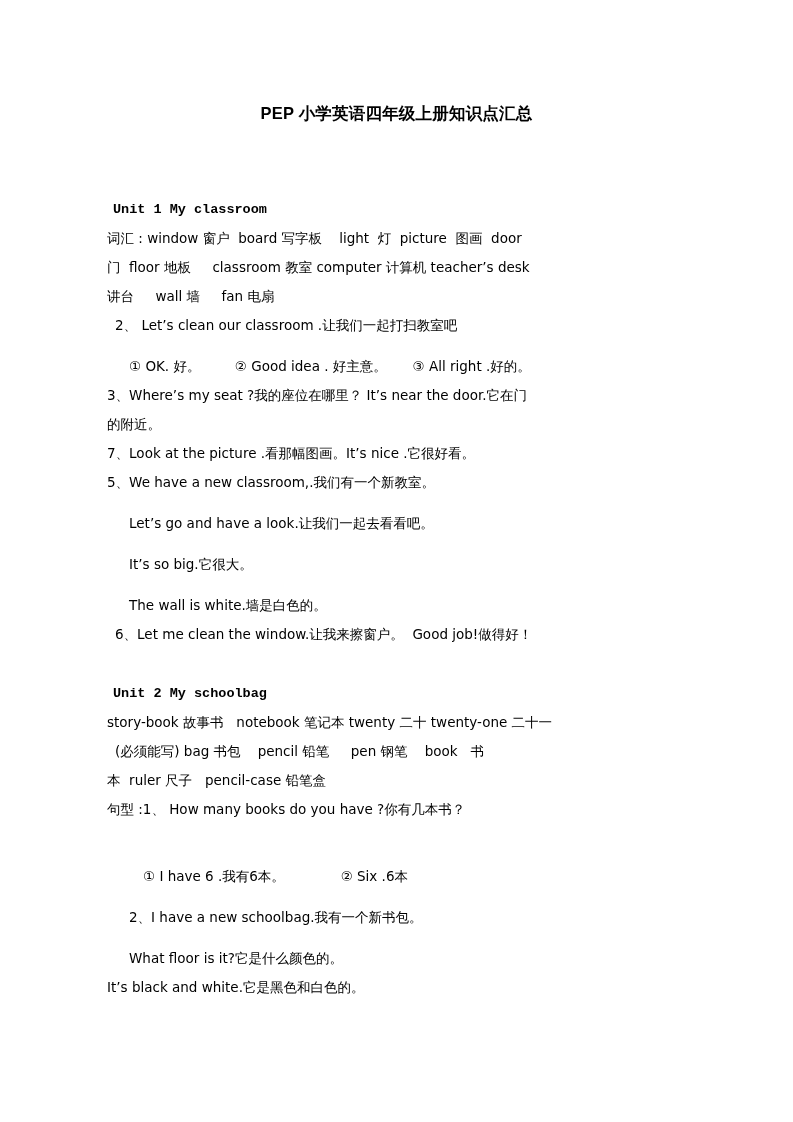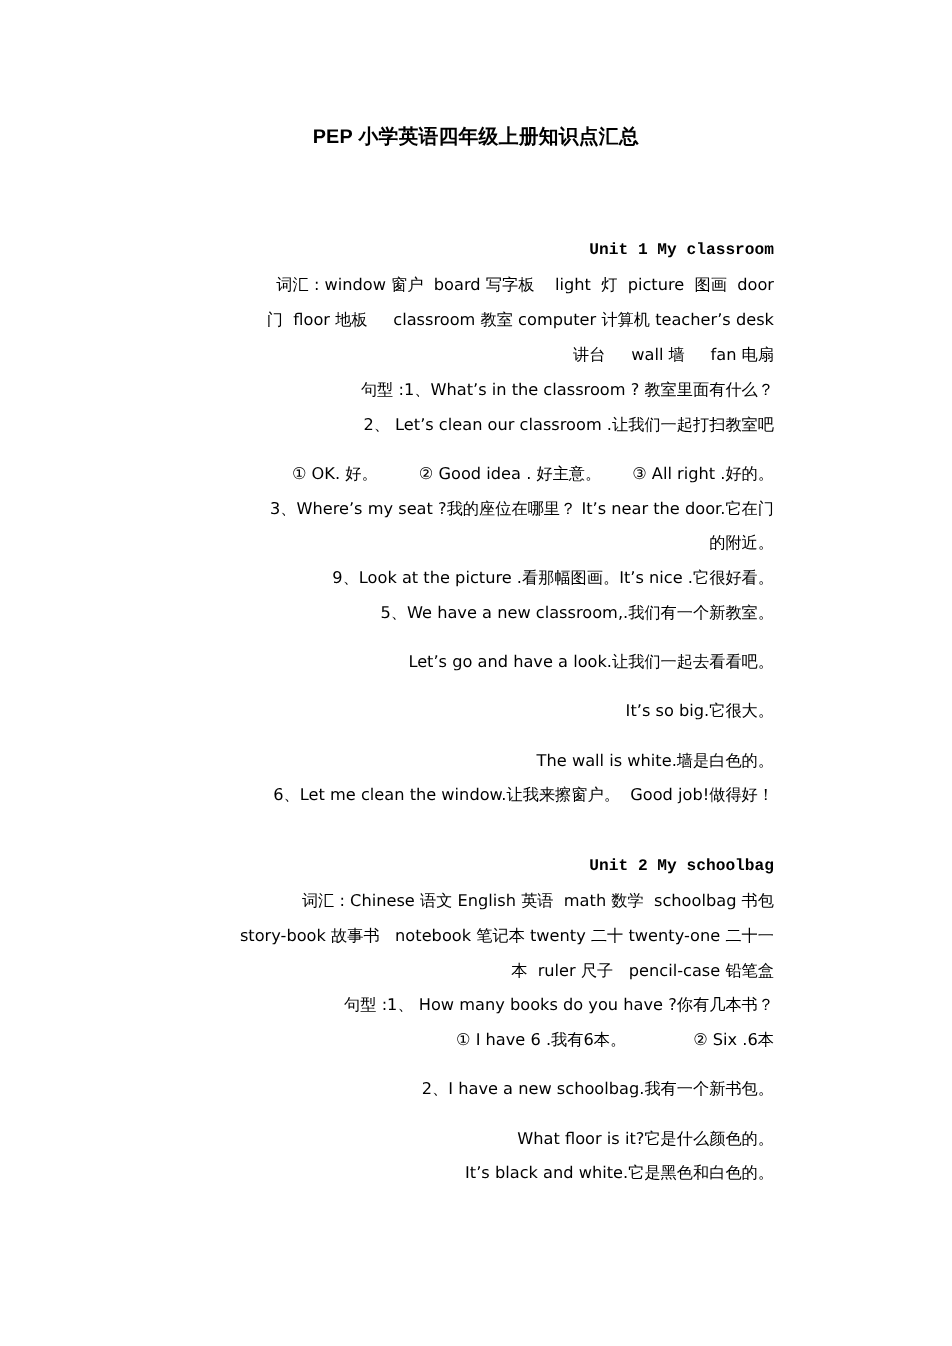--- a/index.html
+++ b/index.html
@@ -30,23 +30,22 @@
     padding: 0;
     position: absolute;
     top: 103px;
     left: 0;
     right: 0;
     letter-spacing: 0.2px;
   }
   .content {
     position: absolute;
     top: 195px;
-    left: 117px;
+    left: 107px;
     width: 528px;
-    text-align: right;
   }
   p {
     margin: 0 0 0 0;
     padding: 0;
     font-size: 13.5px;
     line-height: 29px;
     white-space: pre-wrap;
   }
   .unit-head {
     font-family: "Liberation Mono", monospace;
@@ -55,21 +54,21 @@
     line-height: 29px;
     padding-left: 6px;
   }
   .line {
     font-size: 13.5px;
     line-height: 29px;
   }
   .ind1 { padding-left: 0px; }
   .ind2 { padding-left: 8px; }
   .ind3 { padding-left: 22px; margin-top: 12px; }
-  .ind4 { padding-left: 36px; }
+  .ind4 { padding-left: 36px; margin-top: 38px; }
   .ind5 { padding-left: 80px; }
   .gap-lg { height: 30px; }
   .cn {
     font-family: "DejaVu Sans", sans-serif;
     font-size: 13.5px;
   }
 </style>
 </head>
 <body>
 
@@ -77,38 +76,37 @@
 
   <div class="doc-title">PEP 小学英语四年级上册知识点汇总</div>
 
   <div class="content">
 
     <div class="unit-head">Unit 1  My classroom</div>
 
     <p class="line cn ind1">词汇 : window 窗户  board 写字板    light  灯  picture  图画  door</p>
     <p class="line cn ind1">门  floor 地板     classroom 教室 computer 计算机 teacher’s desk</p>
     <p class="line cn ind1">讲台     wall 墙     fan 电扇</p>
-    <p class="line cn ind1">句型 :1、What’s in the classroom ? 教室里面有什么？</p>
     <p class="line cn ind2">2、 Let’s clean our classroom .让我们一起打扫教室吧</p>
     <p class="line cn ind3">① OK. 好。        ② Good idea . 好主意。      ③ All right .好的。</p>
     <p class="line cn ind1">3、Where’s my seat ?我的座位在哪里？ It’s near the door.它在门</p>
     <p class="line cn ind1">的附近。</p>
-    <p class="line cn ind1">9、Look at the picture .看那幅图画。It’s nice .它很好看。</p>
+    <p class="line cn ind1">7、Look at the picture .看那幅图画。It’s nice .它很好看。</p>
     <p class="line cn ind1">5、We have a new classroom,.我们有一个新教室。</p>
     <p class="line cn ind3">Let’s go and have a look.让我们一起去看看吧。</p>
     <p class="line cn ind3">It’s so big.它很大。</p>
     <p class="line cn ind3">The wall is white.墙是白色的。</p>
     <p class="line cn ind2">6、Let me clean the window.让我来擦窗户。  Good job!做得好！</p>
 
     <div class="gap-lg"></div>
 
     <div class="unit-head">Unit 2  My schoolbag</div>
 
-    <p class="line cn ind1">词汇 : Chinese 语文 English 英语  math 数学  schoolbag 书包</p>
     <p class="line cn ind1">story-book 故事书   notebook 笔记本 twenty 二十 twenty-one 二十一</p>
+    <p class="line cn ind2">(必须能写) bag 书包    pencil 铅笔     pen 钢笔    book   书</p>
     <p class="line cn ind1">本  ruler 尺子   pencil-case 铅笔盒</p>
     <p class="line cn ind1">句型 :1、 How many books do you have ?你有几本书？</p>
     <p class="line cn ind4">① I have 6 .我有6本。             ② Six .6本</p>
     <p class="line cn ind3">2、I have a new schoolbag.我有一个新书包。</p>
     <p class="line cn ind3">What floor is it?它是什么颜色的。</p>
     <p class="line cn ind1">It’s black and white.它是黑色和白色的。</p>
 
   </div>
 </div>
 

